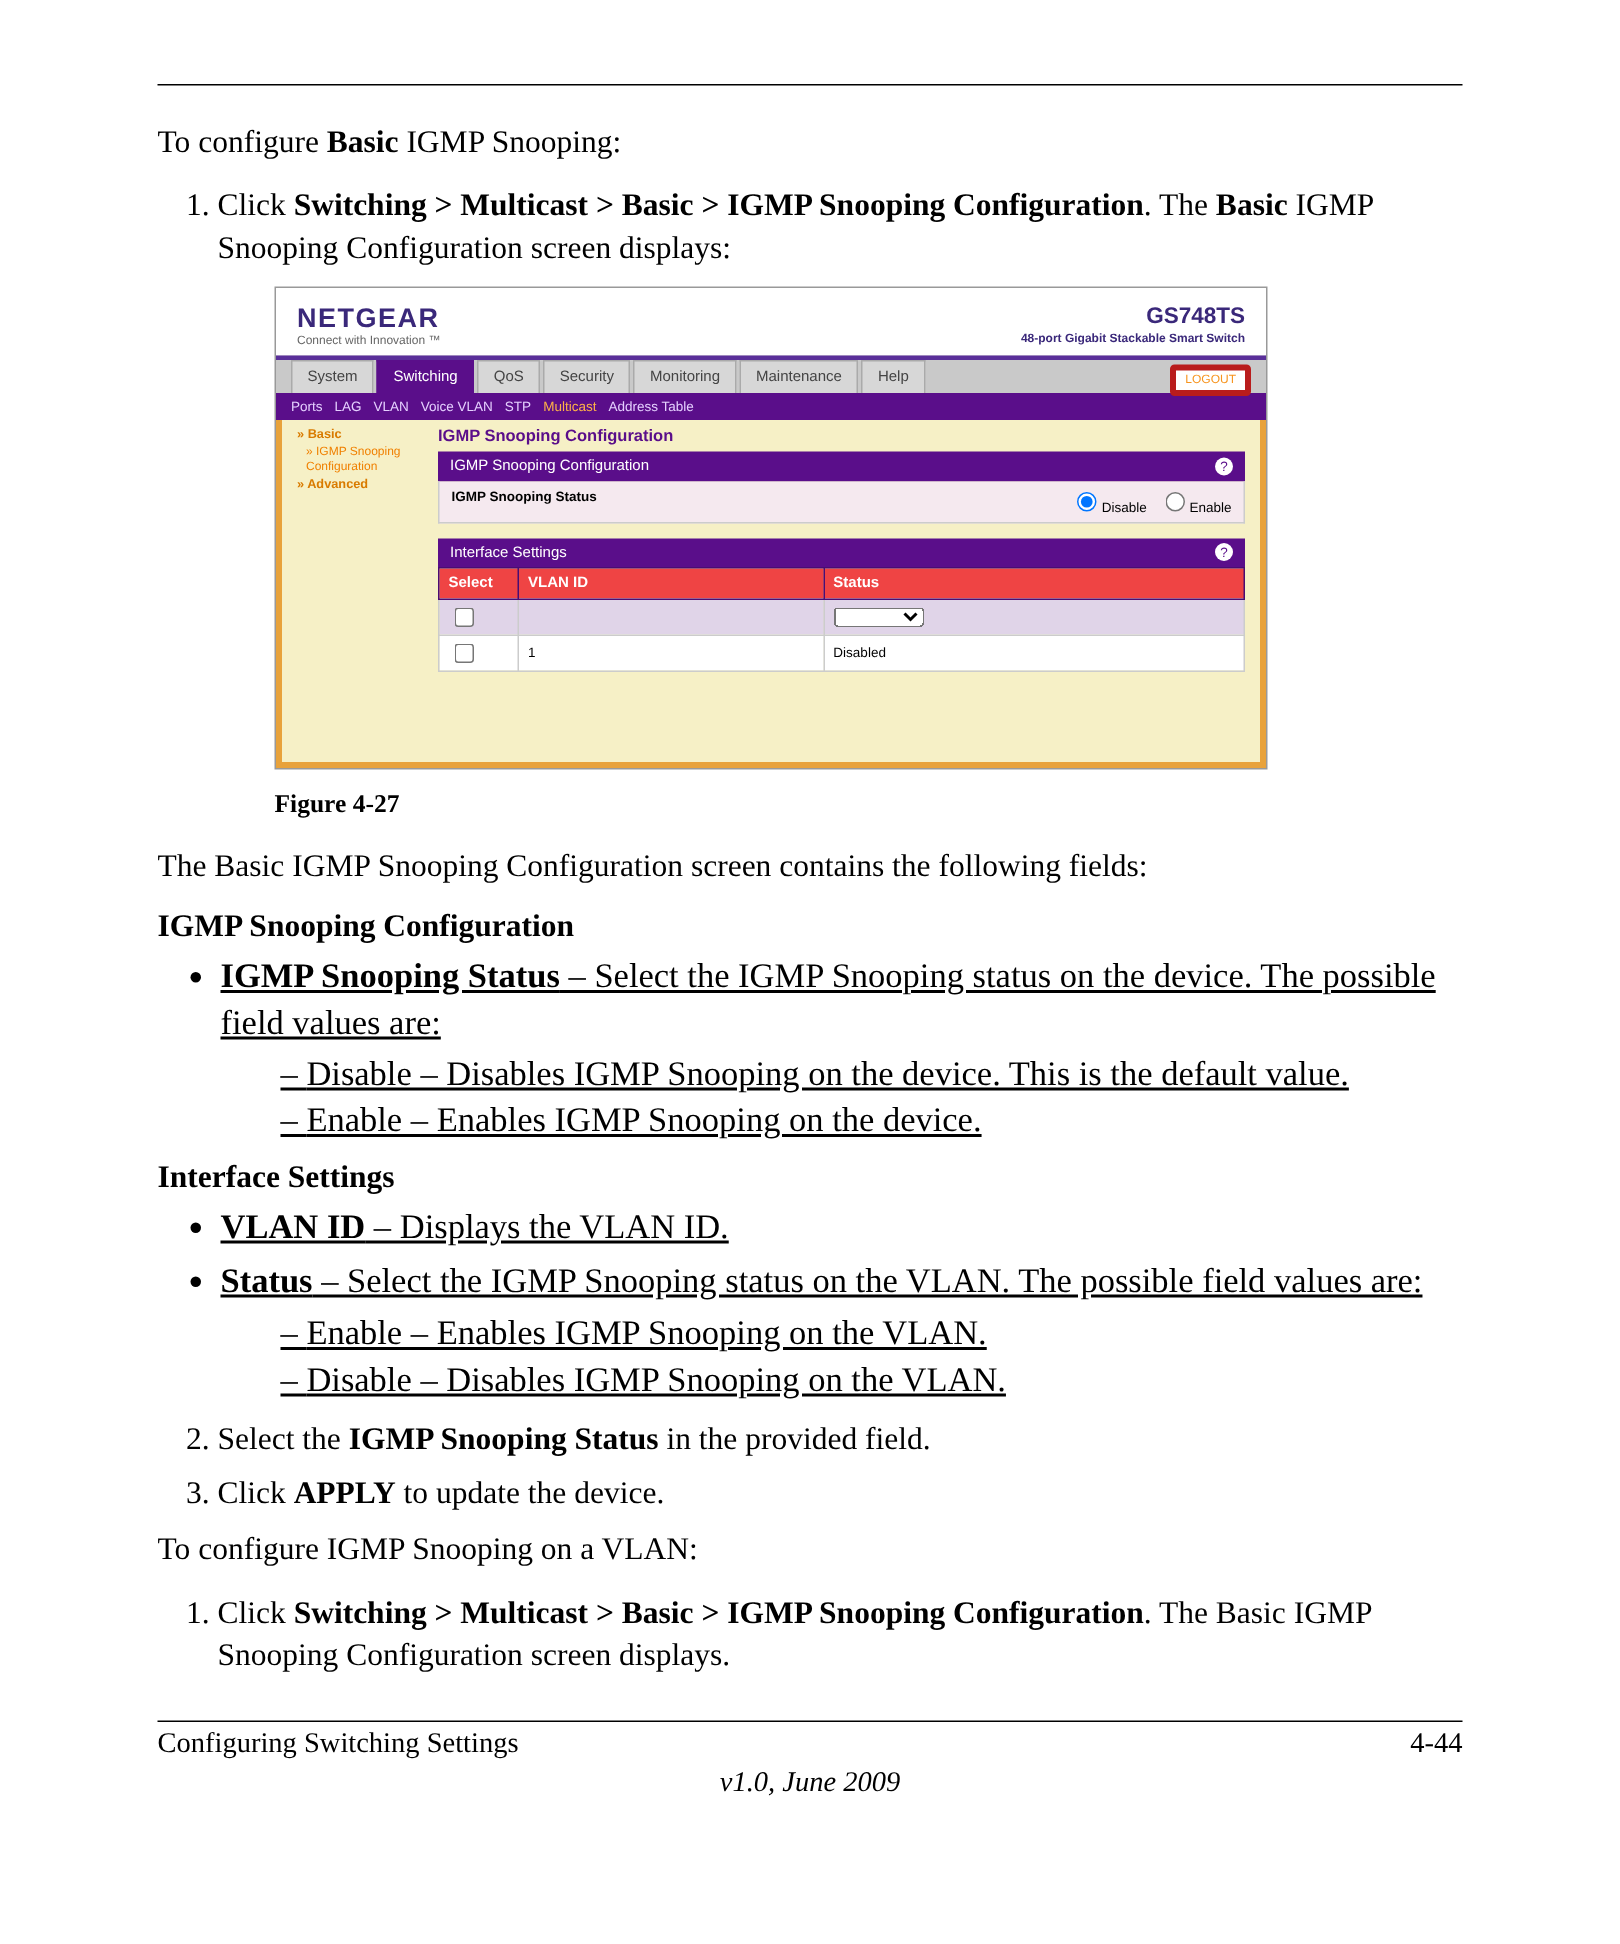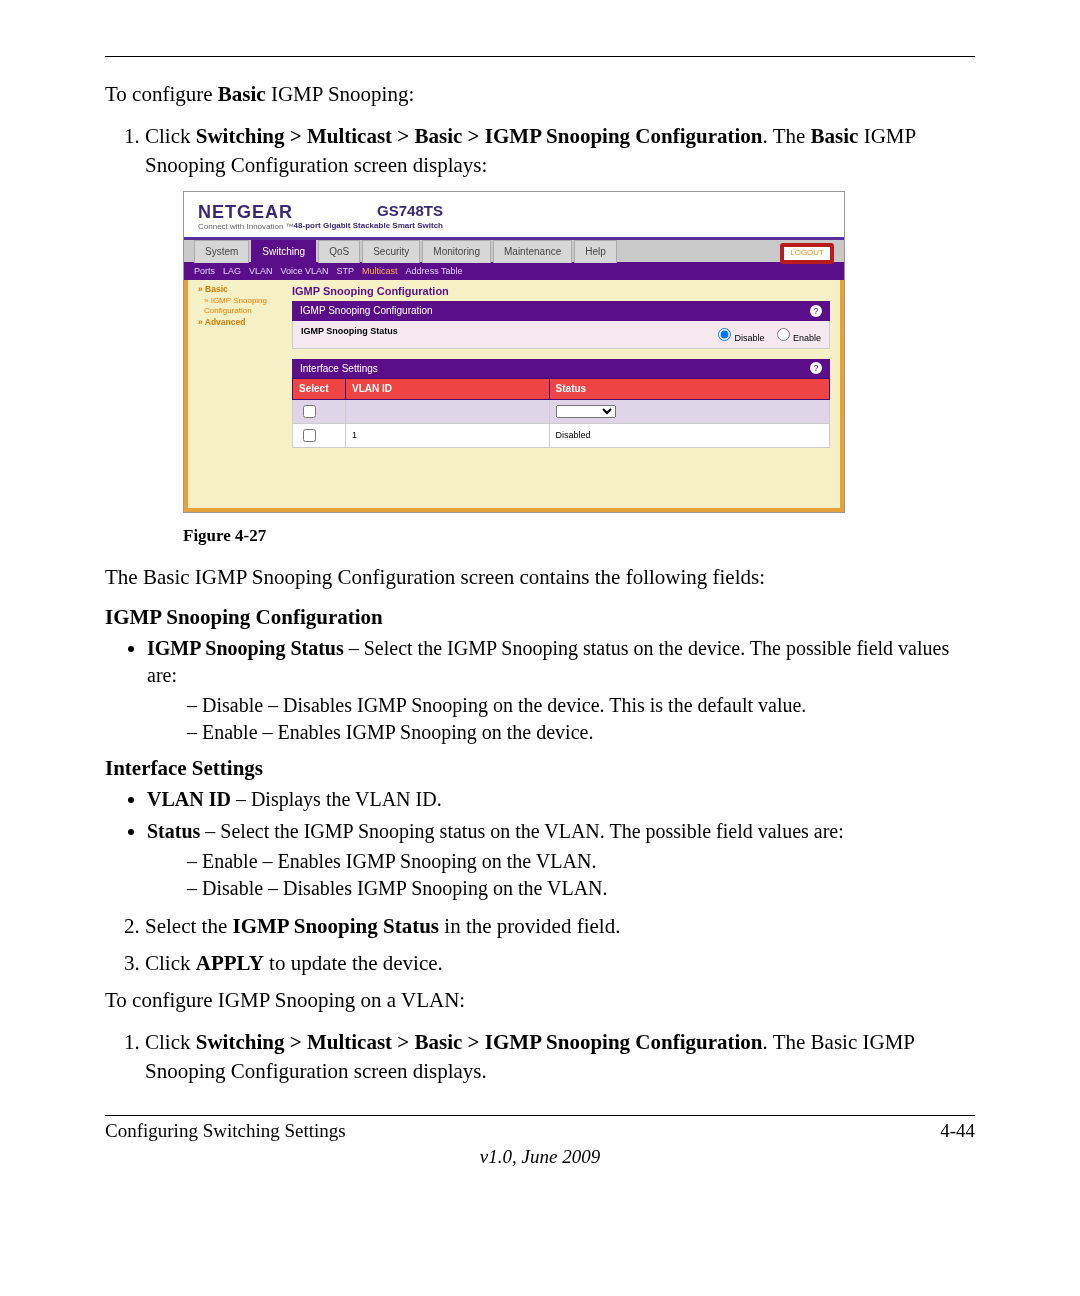--- a/index.html
+++ b/index.html
@@ -32,24 +32,25 @@
   ol.main-list {
     font-size: 21px;
     padding-left: 40px;
     margin: 6px 0;
   }
   ol.main-list > li {
     margin-bottom: 8px;
     line-height: 1.35;
   }
   ul.bullet {
-    font-size: 20px;
+    font-size: 23px;
     list-style: disc;
     padding-left: 42px;
     margin: 4px 0 10px 0;
+    text-decoration: underline;
   }
   ul.bullet > li {
     line-height: 1.35;
     margin: 5px 0;
   }
   ul.dash {
     list-style: none;
     padding-left: 40px;
     margin: 3px 0 6px 0;
   }
@@ -60,35 +61,35 @@
     margin-left: 38px;
     margin-top: 12px;
   }
   .mock {
     width: 660px;
     border: 1px solid #999;
     background: #fff;
     font-family: Arial, Helvetica, sans-serif;
   }
   .mock-top {
-    display:flex; align-items:center;
+    display:flex; justify-content:space-between; align-items:center;
     padding:8px 14px 4px 14px;
   }
   .mlogo {
     font-weight:bold; letter-spacing:1px; color:#3a287a; font-size:18px;
   }
   .mtagline { font-size:8px; color:#666; margin-top:-2px;}
   .mprod { text-align:right; }
   .mprod .pn { color:#3a287a; font-weight:bold; font-size:15px;}
   .mprod .pd { font-size:8px; color:#3a287a; font-weight:bold;}
   
   .mtab-bar {
     background:#c9c9c9;
     border-top:3px solid #5a2f9a;
-    display:flex; align-items:flex-start;
+    display:flex; align-items:flex-end;
     padding:0 10px; font-size:10px;
     height:22px;
     position:relative;
   }
   .mtab { padding:4px 10px 4px 10px; background:#d7d7d7; border:1px solid #aaa; border-bottom:none; margin-right:2px; color:#444;}
   .mtab.active { background:#5a0e8a; color:#fff; border-color:#5a0e8a;}
   .logout {
     position:absolute; right:10px; top:3px;
     border:4px solid #b91c1c; color:#f7941e; font-size:8px; padding:1px 6px; border-radius:3px; background:#fff;
   }

